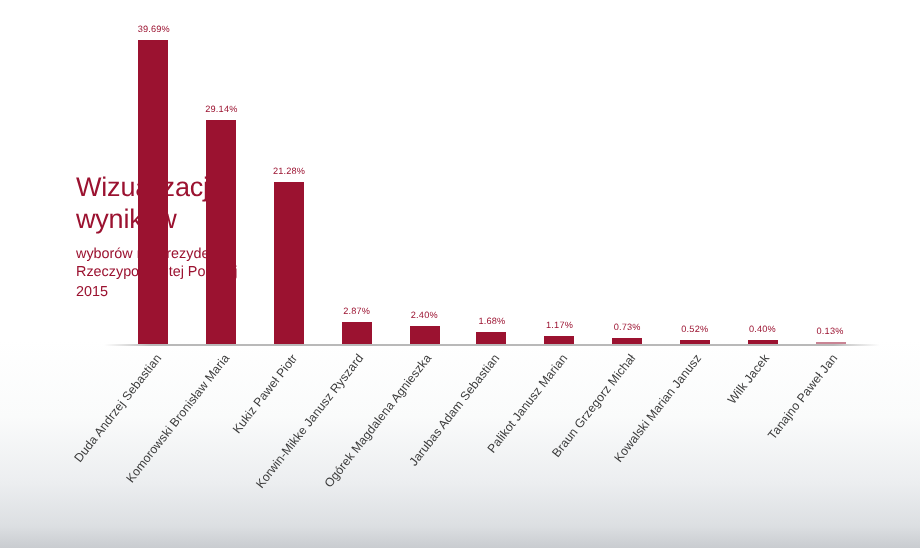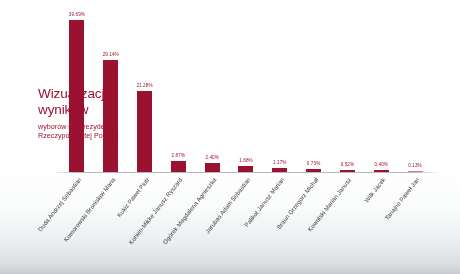--- a/index.html
+++ b/index.html
@@ -131,20 +131,21 @@
 <div id="stage">
 
   <div id="caption">
     <div class="cap-title">
       <div>Wizualizacja</div>
       <div>wyników</div>
     </div>
     <div class="cap-sub">
       <div>wyborów na Prezydenta</div>
       <div>Rzeczypospolitej Polskiej</div>
+      <div>2015</div>
     </div>
   </div>
 
   <div id="plot">
     <div id="bars">
         <div class="bar-slot">
           <div class="bar-value">39.69%</div>
           <div class="bar-rect" style="height: 152px;"></div>
         </div>
         <div class="bar-slot">

